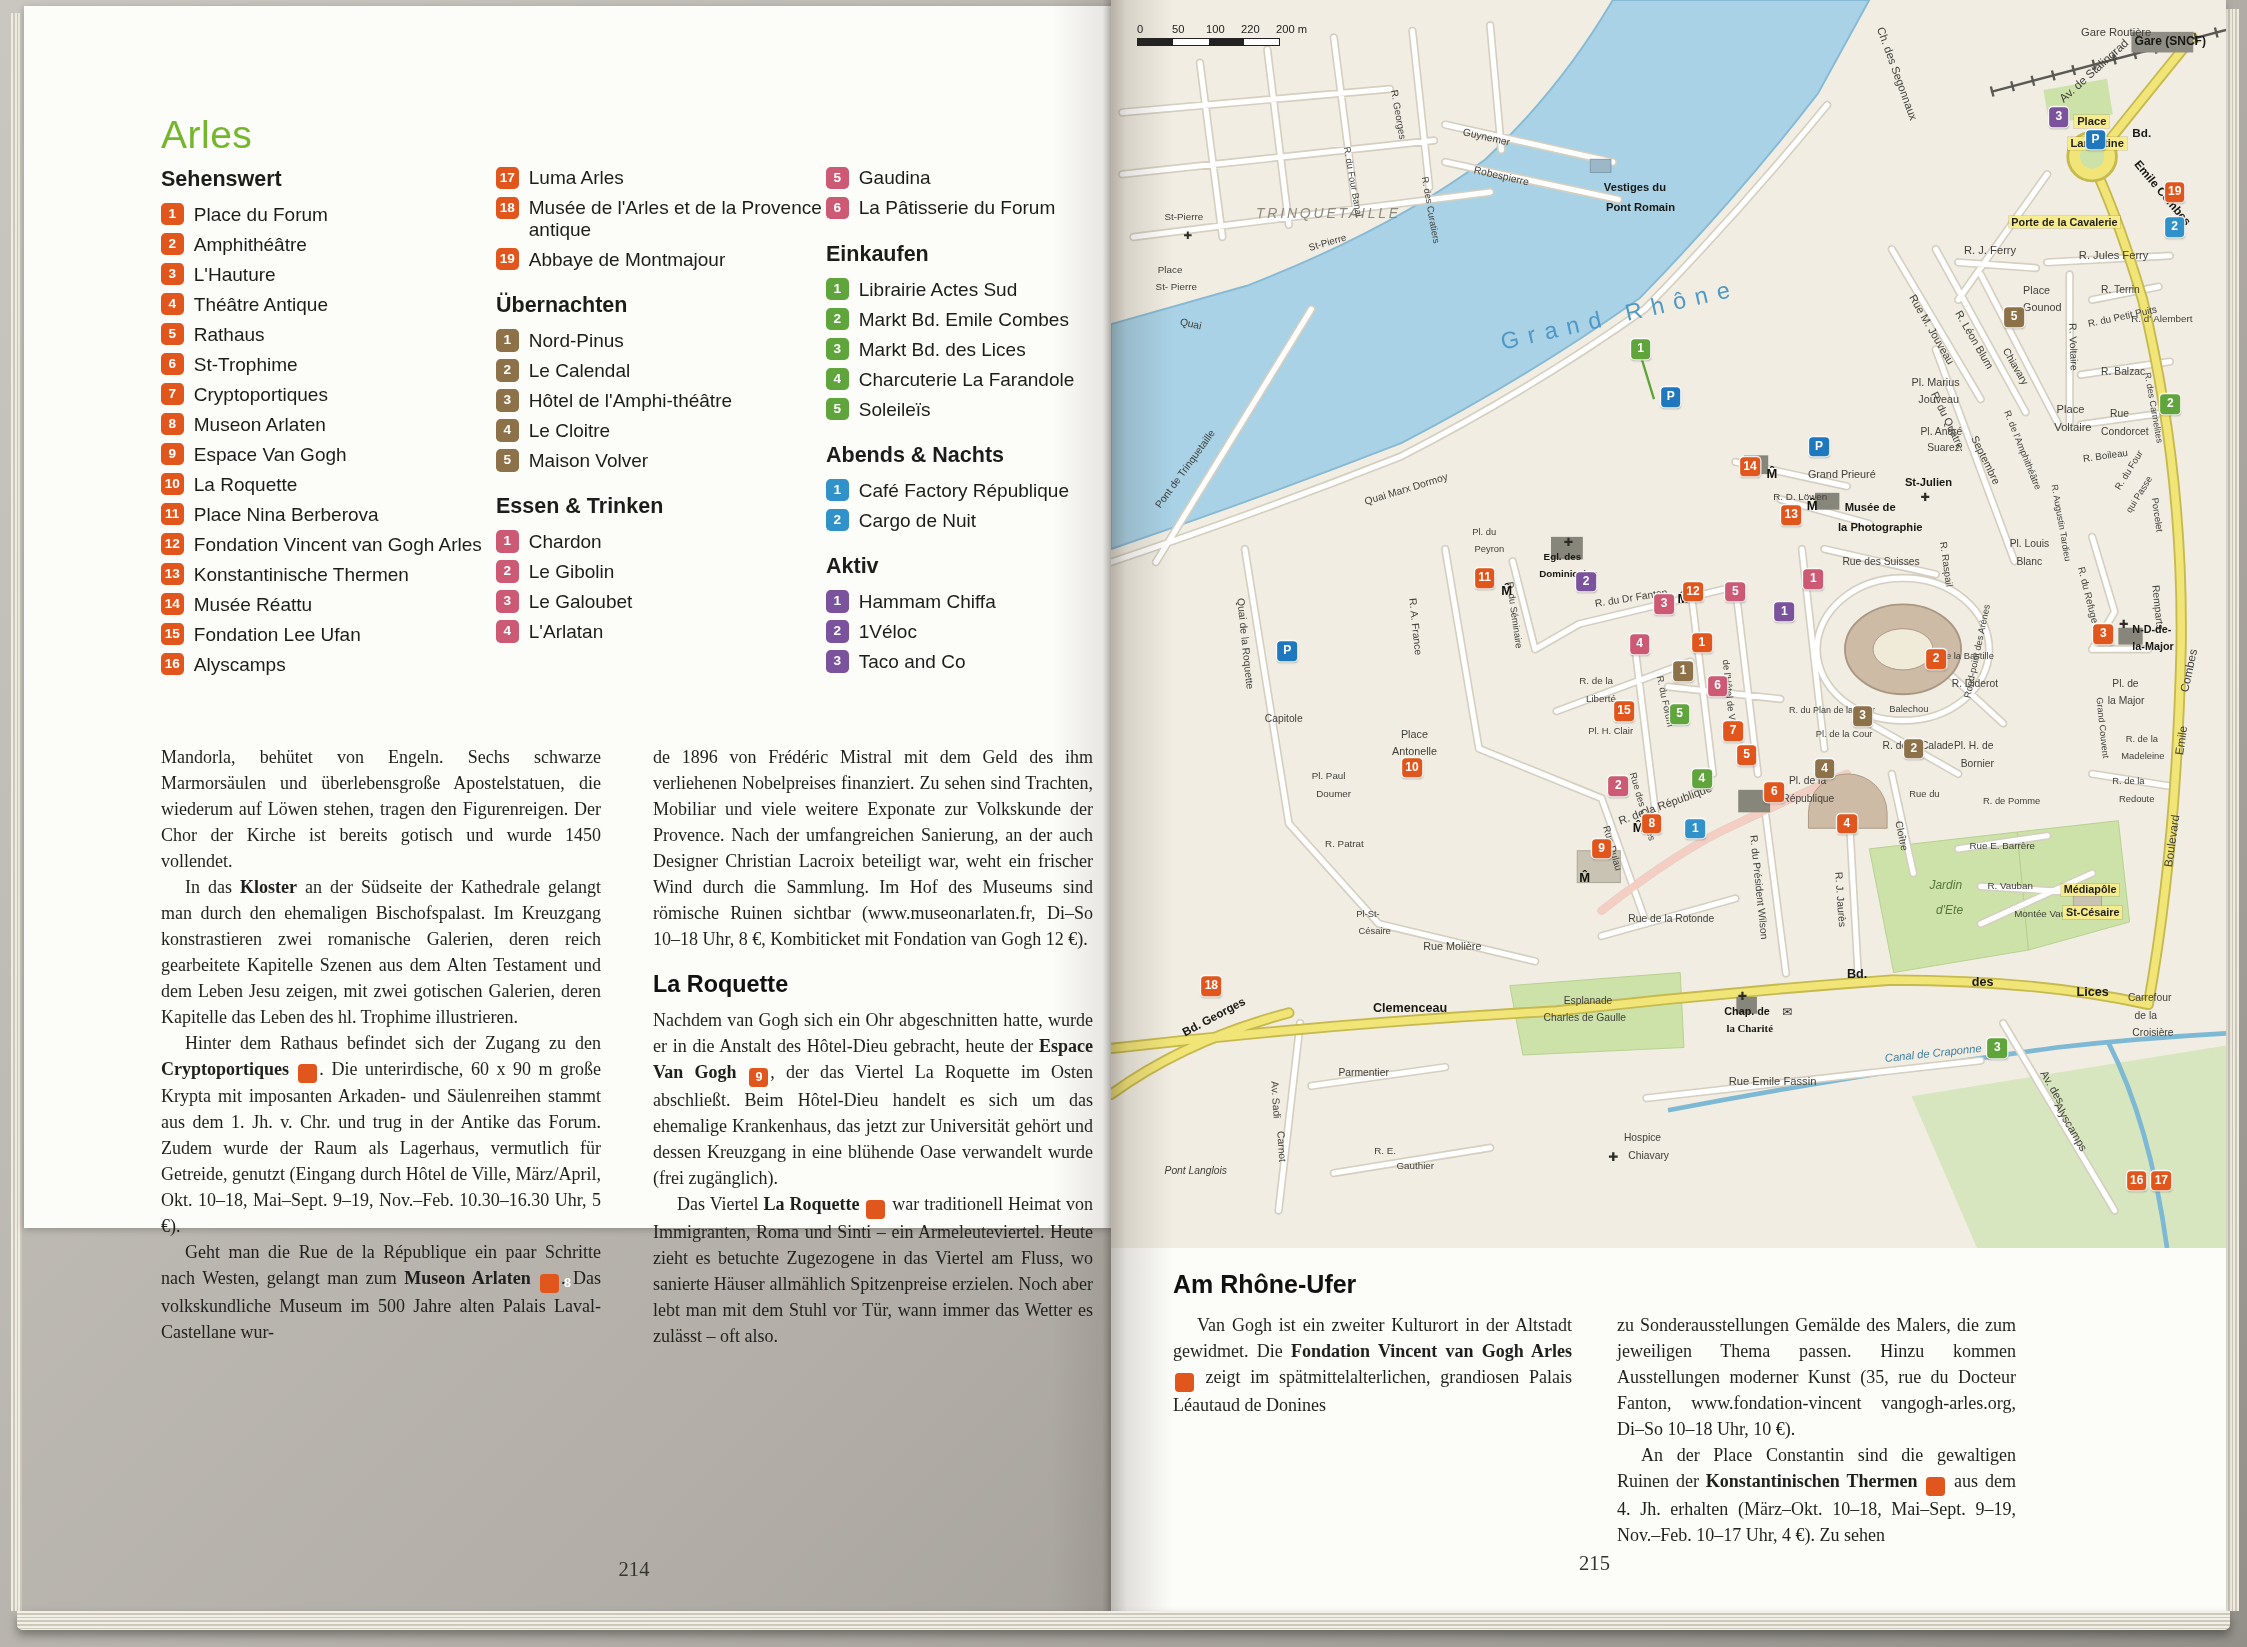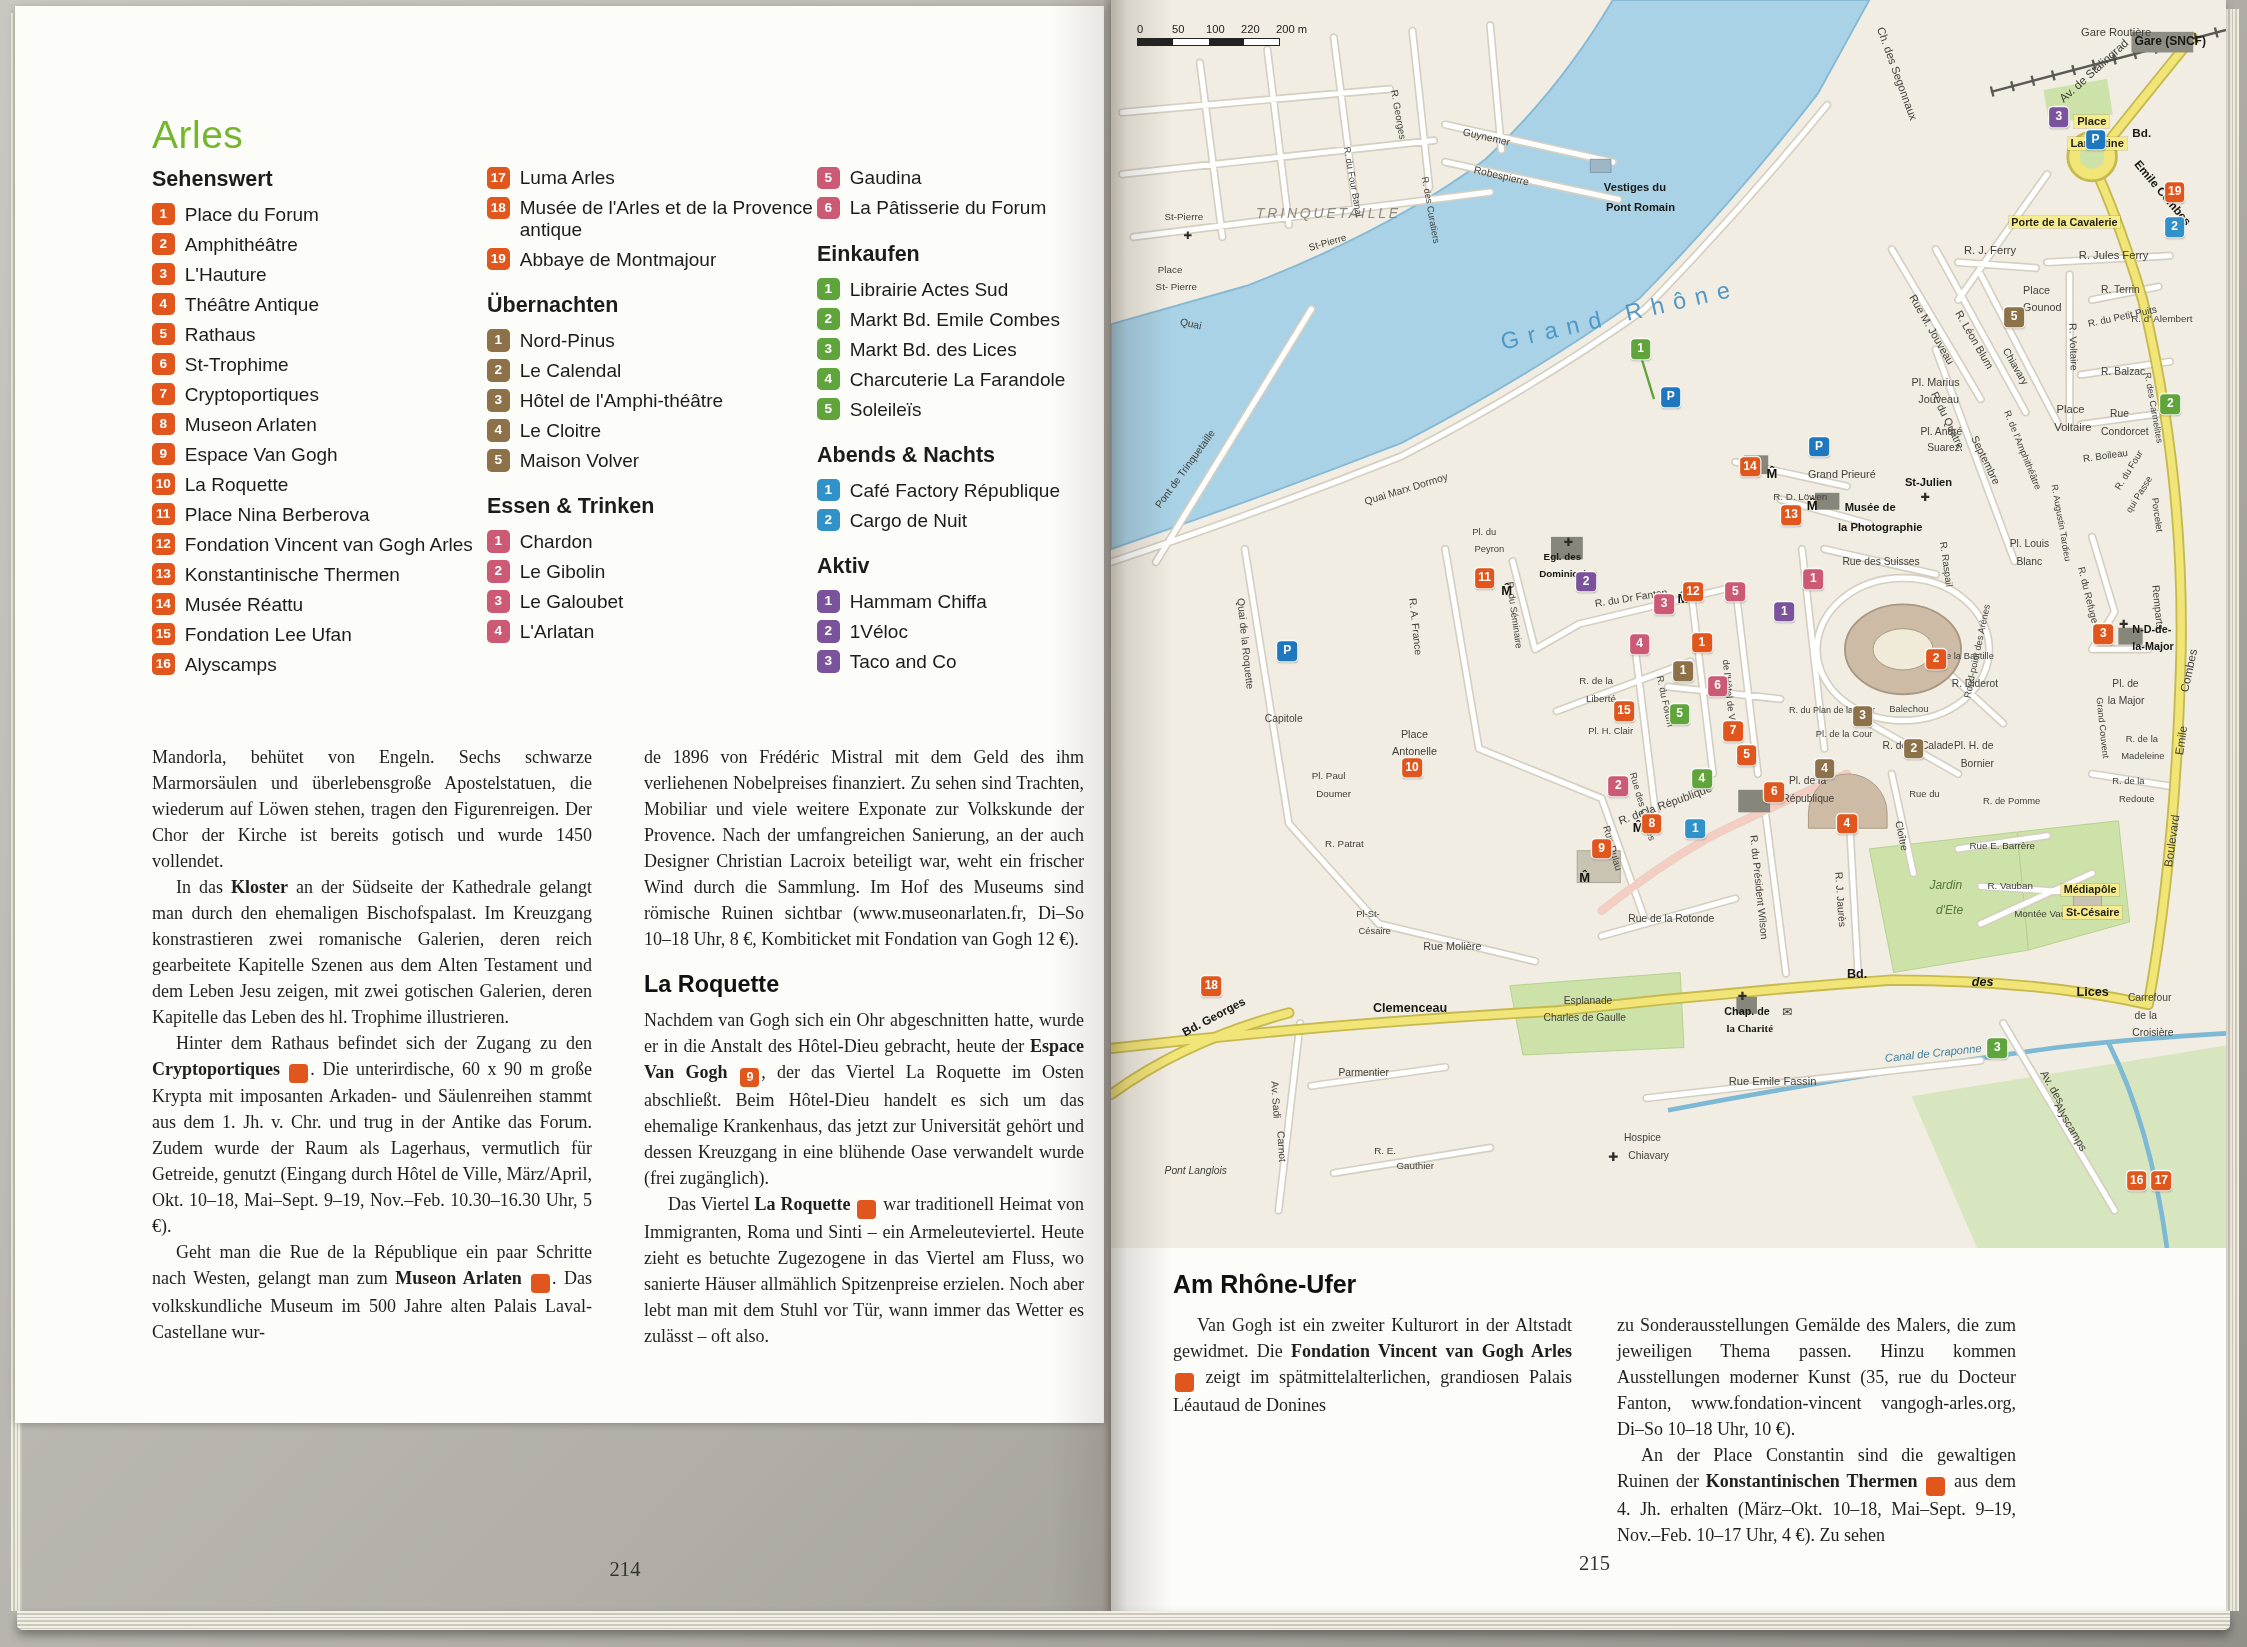--- a/index.html
+++ b/index.html
@@ -1,18 +1,18 @@
 <!DOCTYPE html>
 <html style="font-size:15px"><head>
 <meta charset="utf-8">
 <style>
   html,body{margin:0;padding:0;}
   .stage{position:relative;width:2248px;height:1647px;background:linear-gradient(135deg,#cac7c1 0%,#b3afa8 55%,#93908a 100%);overflow:hidden;font-family:"Liberation Sans",sans-serif;}
   .page{position:absolute;background:#fcfcf9;}
-  .page-left{left:15px;top:5.6px;width:1089px;height:1417px;box-shadow:0 1.9px 7.5px rgba(0,0,0,.25);}
+  .page-left{left:24px;top:5.6px;width:1089px;height:1222px;box-shadow:0 1.9px 7.5px rgba(0,0,0,.25);}
   .page-right{left:1111px;top:0;width:1115px;height:1611px;box-shadow:0 1.9px 7.5px rgba(0,0,0,.25);}
   .gutter{position:absolute;left:1051px;top:0;width:122px;height:1611px;pointer-events:none;z-index:40;
     background:linear-gradient(to right,rgba(0,0,0,0) 0%,rgba(60,50,40,.10) 42%,rgba(50,40,30,.30) 50%,rgba(60,50,40,.14) 62%,rgba(0,0,0,0) 100%);}
   .edge-bottom{position:absolute;left:17px;top:1611px;width:2213px;height:19px;border-radius:0 0 5.6px 5.6px;
     background:repeating-linear-gradient(to bottom,#f2efe6 0 1.9px,#cdc8ba 1.9px 3.7px);box-shadow:0 5.6px 9.4px rgba(0,0,0,.35);}
   .edge-left{position:absolute;left:11.2px;top:13px;width:11.2px;height:1598px;background:repeating-linear-gradient(to right,#efece2 0 1.9px,#ccc7b9 1.9px 3.7px);}
   .edge-right{position:absolute;left:2226px;top:9.4px;width:13px;height:1602px;background:repeating-linear-gradient(to right,#efece2 0 1.9px,#ccc7b9 1.9px 3.7px);}
 
   
   .title{position:absolute;left:137px;top:81px;font-size:39px;font-weight:500;color:#75b72c;letter-spacing:0.5px;}
@@ -391,21 +391,21 @@
           <div class="mlab" style="left: 89.8%; top: 62.2%; font-size: 9.4px;">R. de la</div>
           <div class="mlab" style="left: 90.4%; top: 63.6%; font-size: 9.4px;">Redoute</div>
           <div class="mlab" style="left: 88.6%; top: 55.5%; font-size: 9px; transform: rotate(84deg);">Grand Couvent</div>
           <div class="mlab" style="left: 94.8%; top: 69%; font-size: 11.7px; transform: rotate(-82deg);">Boulevard</div>
           <div class="mlab" style="left: 95.8%; top: 60%; font-size: 11.7px; transform: rotate(-82deg);">Emile</div>
           <div class="mlab" style="left: 96.2%; top: 55%; font-size: 11.7px; transform: rotate(-78deg);">Combes</div>
           <div class="mlab" style="left: 91.2%; top: 79.6%; font-size: 10.3px;">Carrefour</div>
           <div class="mlab" style="left: 91.8%; top: 81%; font-size: 10.3px;">de la</div>
           <div class="mlab" style="left: 91.6%; top: 82.4%; font-size: 10.3px;">Croisière</div>
           <div class="mlab stB" style="left: 66%; top: 77.6%; font-size: 12.6px;">Bd.</div>
-          <div class="mlab stB" style="left: 77.2%; top: 78.2%; font-size: 12.6px; font-style: italic;">des</div>
+          <div class="mlab stB" style="left: 77.2%; top: 78.2%; font-size: 12.6px;">des</div>
           <div class="mlab stB" style="left: 86.6%; top: 79%; font-size: 12.6px;">Lices</div>
           <div class="mlab stB" style="left: 23.5%; top: 80.3%; font-size: 12.6px;">Clemenceau</div>
           <div class="mlab stB" style="left: 6.5%; top: 82.3%; font-size: 11.7px; transform: rotate(-28deg);">Bd. Georges</div>
           <div class="mlab" style="left: 40.6%; top: 79.8%; font-size: 10.3px;">Esplanade</div>
           <div class="mlab" style="left: 38.8%; top: 81.2%; font-size: 10.3px;">Charles de Gaulle</div>
           <div class="mlab stB" style="left: 55%; top: 80.6%; font-size: 10.8px;">Chap. de</div>
           <div class="mlab stB" style="left: 55.2%; top: 82%; font-size: 10.8px; font-family: Liberation Serif, serif;">la Charité</div>
           <div class="mlab" style="left: 55.4%; top: 86.2%; font-size: 11.2px;">Rue Emile Fassin</div>
           <div class="mlab water" style="left: 69.4%; top: 84.4%; font-size: 11.2px; transform: rotate(-6deg);">Canal de Craponne</div>
           <div class="mlab" style="left: 83.6%; top: 85.4%; font-size: 11.2px; transform: rotate(60deg);">Av. des</div>

